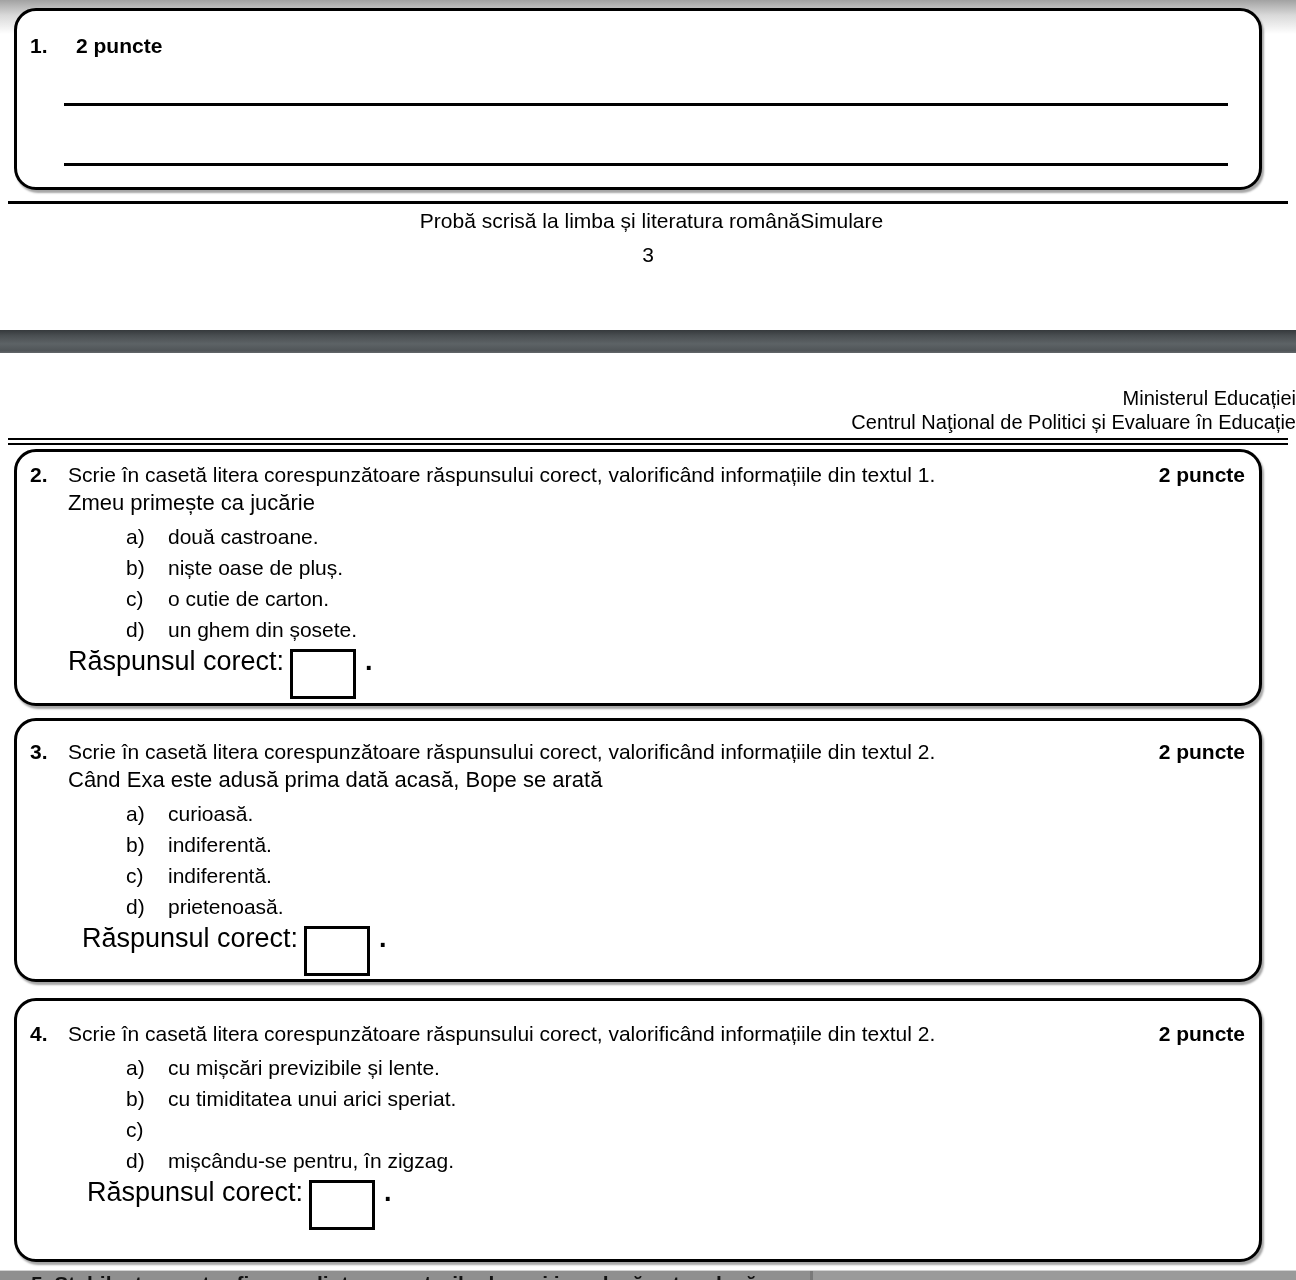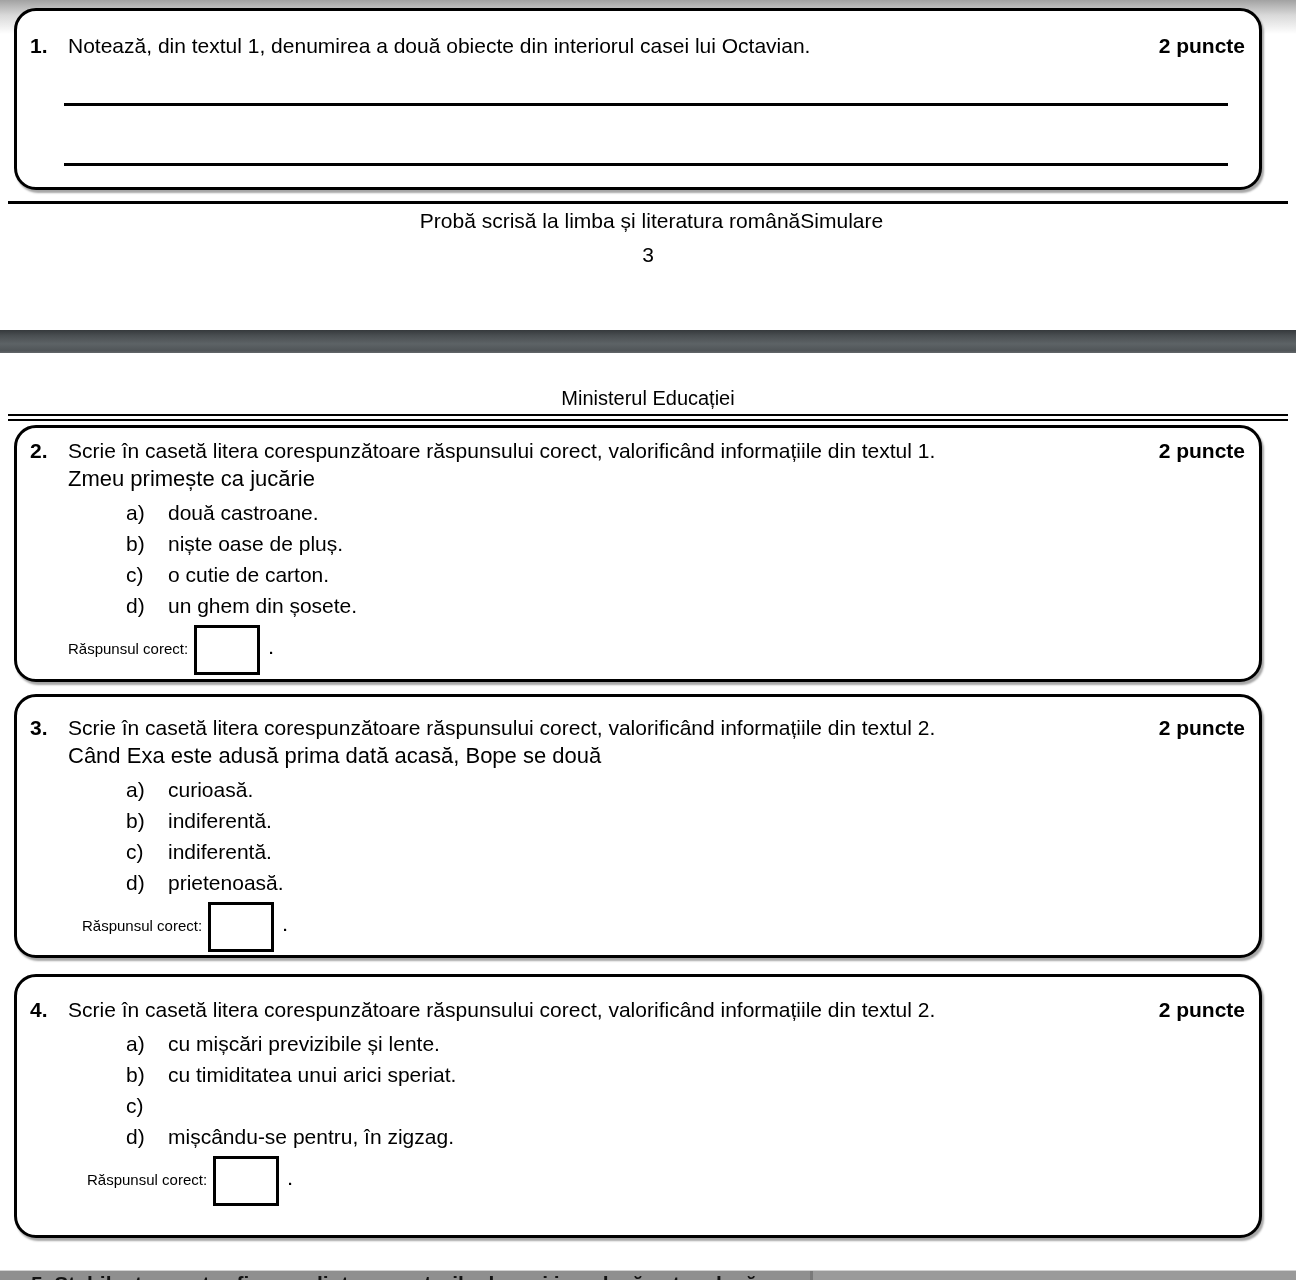--- a/index.html
+++ b/index.html
@@ -24,36 +24,36 @@
   .qbox.q3{margin-top:12px;height:264px;padding-top:16px;}
   .qbox.q4{margin-top:16px;height:264px;padding-top:18px;}
   .q-row{display:flex;align-items:baseline;font-size:21px;line-height:29px;}
   .q-num{font-weight:bold;flex:none;width:38px;}
   .q-text{flex:1;}
   .q-points{font-weight:bold;white-space:nowrap;margin-left:8px;}
   .stem{font-size:22px;line-height:28px;margin-left:38px;}
   .options{list-style:none;margin:4px 0 0 0;padding:0;}
   .option{display:flex;font-size:21px;line-height:31px;}
   .opt-letter{flex:none;width:42px;margin-left:96px;}
-  .answer-row{display:flex;align-items:center;margin-top:4px;font-size:15px;}
+  .answer-row{display:flex;align-items:flex-start;margin-top:4px;font-size:27px;}
   .answer-row.aq2{margin-left:38px;}
   .answer-row.aq3{margin-left:52px;}
   .answer-row.aq4{margin-left:57px;}
   .answer-label{line-height:24px;padding-bottom:3px;}
   .ans-box{width:60px;height:44px;border:3px solid #000;background:#fff;margin-left:6px;flex:none;}
   .answer-dot{margin-left:9px;line-height:24px;padding-bottom:3px;font-weight:bold;}
   .answer-line{border-bottom:3px solid #000;margin-left:34px;margin-right:17px;height:0;}
   .answer-line.first{margin-top:43px;}
   .answer-line.second{margin-top:57px;}
   .footer-rule{border-top:3px solid #000;margin:11px 8px 0 8px;height:0;}
   .footer-row{display:flex;justify-content:center;margin:4px 23px 0 30px;font-size:21px;line-height:26px;}
   .page-num{text-align:center;font-size:21px;line-height:26px;margin-top:8px;}
   .page-sep{height:23px;margin-top:62px;
     background:linear-gradient(180deg,#35393c 0%,#4a4f52 25%,#5d6366 60%,#505558 90%,#63676a 100%);}
-  .doc-header{text-align:center;font-size:20px;line-height:24px;margin-top:33px;}
+  .doc-header{text-align:right;font-size:20px;line-height:24px;margin-top:33px;}
   .double-rule{margin:4px 8px 0 8px;height:3px;border-top:2px solid #000;border-bottom:2px solid #000;}
   .bottom-band{
     position:absolute;left:0;right:0;bottom:0;height:9px;
     background:#8f8f8f;border-top:1px solid #d2d2d2;overflow:hidden;z-index:2;
   }
   .band-clip-text{
     position:absolute;left:31px;top:-2px;width:745px;
     font-size:21px;font-weight:bold;line-height:30px;
     white-space:nowrap;overflow:hidden;color:#121212;
   }
@@ -62,38 +62,38 @@
 </style>
 </head>
 <body>
 
 <div class="page">
   <div class="top-shadow"></div>
 
   <div class="qbox q1">
     <div class="q-row">
       <span class="q-num">1.</span>
-      <span class="q-text">Notează, din textul 1, denumirea a două obiecte din interiorul casei lui Octavian.</span>
       <span class="q-points">2 puncte</span>
     </div>
     <div class="answer-line first"></div>
     <div class="answer-line second"></div>
   </div>
 
   <div class="footer-rule"></div>
   <div class="footer-row">
     <span>Probă scrisă la limba și literatura română</span>
     <span>Simulare</span>
   </div>
   <div class="page-num">3</div>
 
   <div class="page-sep"></div>
 
   <div class="doc-header">
     <div>Ministerul Educației</div>
+    <div>Centrul Naţional de Politici și Evaluare în Educație</div>
   </div>
   <div class="double-rule"></div>
 
   <div class="qbox q2">
     <div class="q-row">
       <span class="q-num">2.</span>
       <span class="q-text">Scrie în casetă litera corespunzătoare răspunsului corect, valorificând informațiile din textul 1.</span>
       <span class="q-points">2 puncte</span>
     </div>
     <div class="stem">Zmeu primește ca jucărie</div>
@@ -121,21 +121,21 @@
       <span class="answer-dot">.</span>
     </div>
   </div>
 
   <div class="qbox q3">
     <div class="q-row">
       <span class="q-num">3.</span>
       <span class="q-text">Scrie în casetă litera corespunzătoare răspunsului corect, valorificând informațiile din textul 2.</span>
       <span class="q-points">2 puncte</span>
     </div>
-    <div class="stem">Când Exa este adusă prima dată acasă, Bope se două</div>
+    <div class="stem">Când Exa este adusă prima dată acasă, Bope se arată</div>
     <ul class="options">
       <li class="option">
         <span class="opt-letter">a)</span>
         <span>curioasă.</span>
       </li>
       <li class="option">
         <span class="opt-letter">b)</span>
         <span>indiferentă.</span>
       </li>
       <li class="option">

